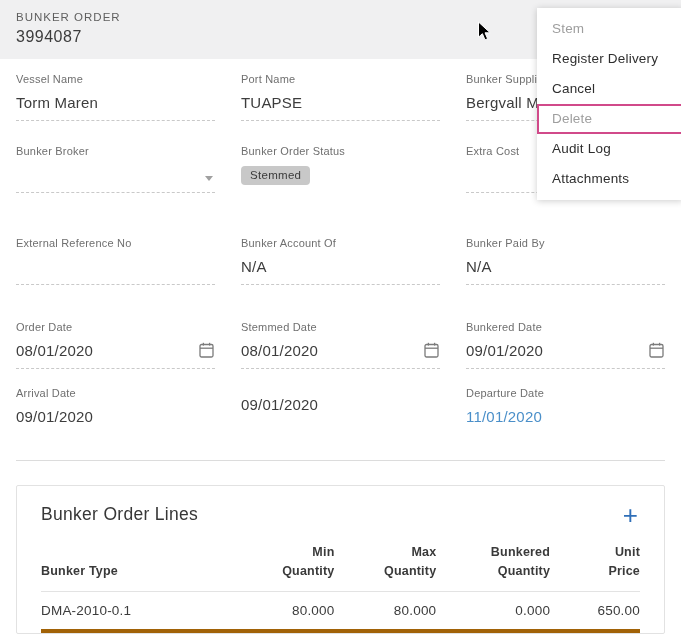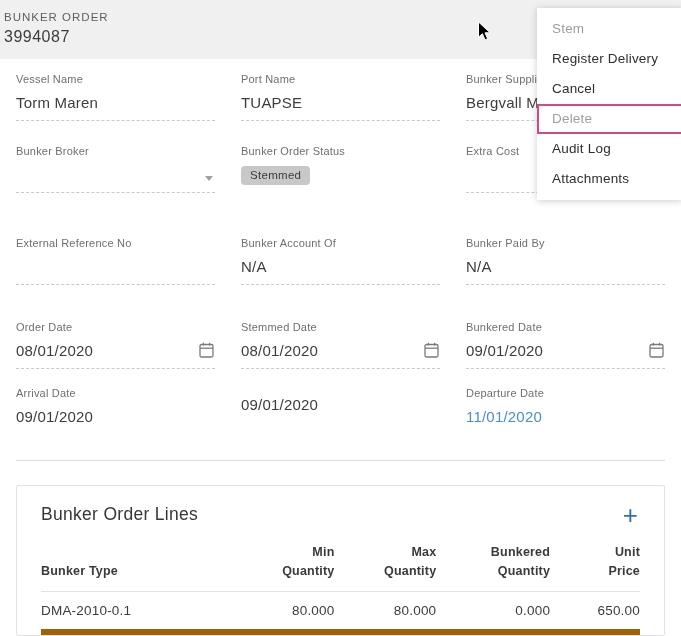--- a/index.html
+++ b/index.html
@@ -4,21 +4,21 @@
 <style>
   * { box-sizing: border-box; }
   html,body { margin:0; padding:0; }
   body {
     width:681px; height:636px; position:relative; overflow:hidden;
     background:#ffffff; color:#3d3d3d;
     font-family:"Liberation Sans", sans-serif;
   }
 
   
-  .topbar { background:#f0f0f1; padding:11px 16px 13px 4px; }
+  .topbar { background:#f0f0f1; padding:11px 16px 13px 16px; }
   .topbar .section-label {
     font-size:11.5px; letter-spacing:1px; color:#606060; text-transform:uppercase;
   }
   .topbar .order-number {
     font-size:16px; color:#3c3c3c; margin-top:5px; letter-spacing:.5px;
   }
 
   
   .form { padding:0 16px; }
   .row { display:grid; grid-template-columns:1fr 1fr 1fr; column-gap:26px; }
@@ -65,21 +65,21 @@
 
   table { width:100%; border-collapse:collapse; margin-top:14px; }
   th {
     font-size:12.5px; color:#3a3a3a; font-weight:bold; text-align:right;
     white-space:pre-line; padding:4px 0 10px 0; border-bottom:1px solid #e3e3e3;
     vertical-align:bottom; line-height:1.5; letter-spacing:.2px;margin-top:28px;
   }
   th.left, td.left { text-align:left; }
   td {
     font-size:13.5px; color:#3c3c3c; text-align:right; padding:11px 0;
-    border-bottom:6px solid #a16207; letter-spacing:.2px;margin-left:7px;
+    border-bottom:4px solid #a16207; letter-spacing:.2px;margin-left:7px;
   }
   col.c-type { width:33%; } col.c-min { width:16%; } col.c-max { width:17%; }
   col.c-bunk { width:19%; } col.c-price { width:15%; }
 
   
   .menu {
     position:absolute; top:8px; left:537px; width:146px; background:#fff;
     box-shadow:0 1px 7px rgba(0,0,0,.2); padding:6px 0; z-index:20;
   }
   .menu-item {

